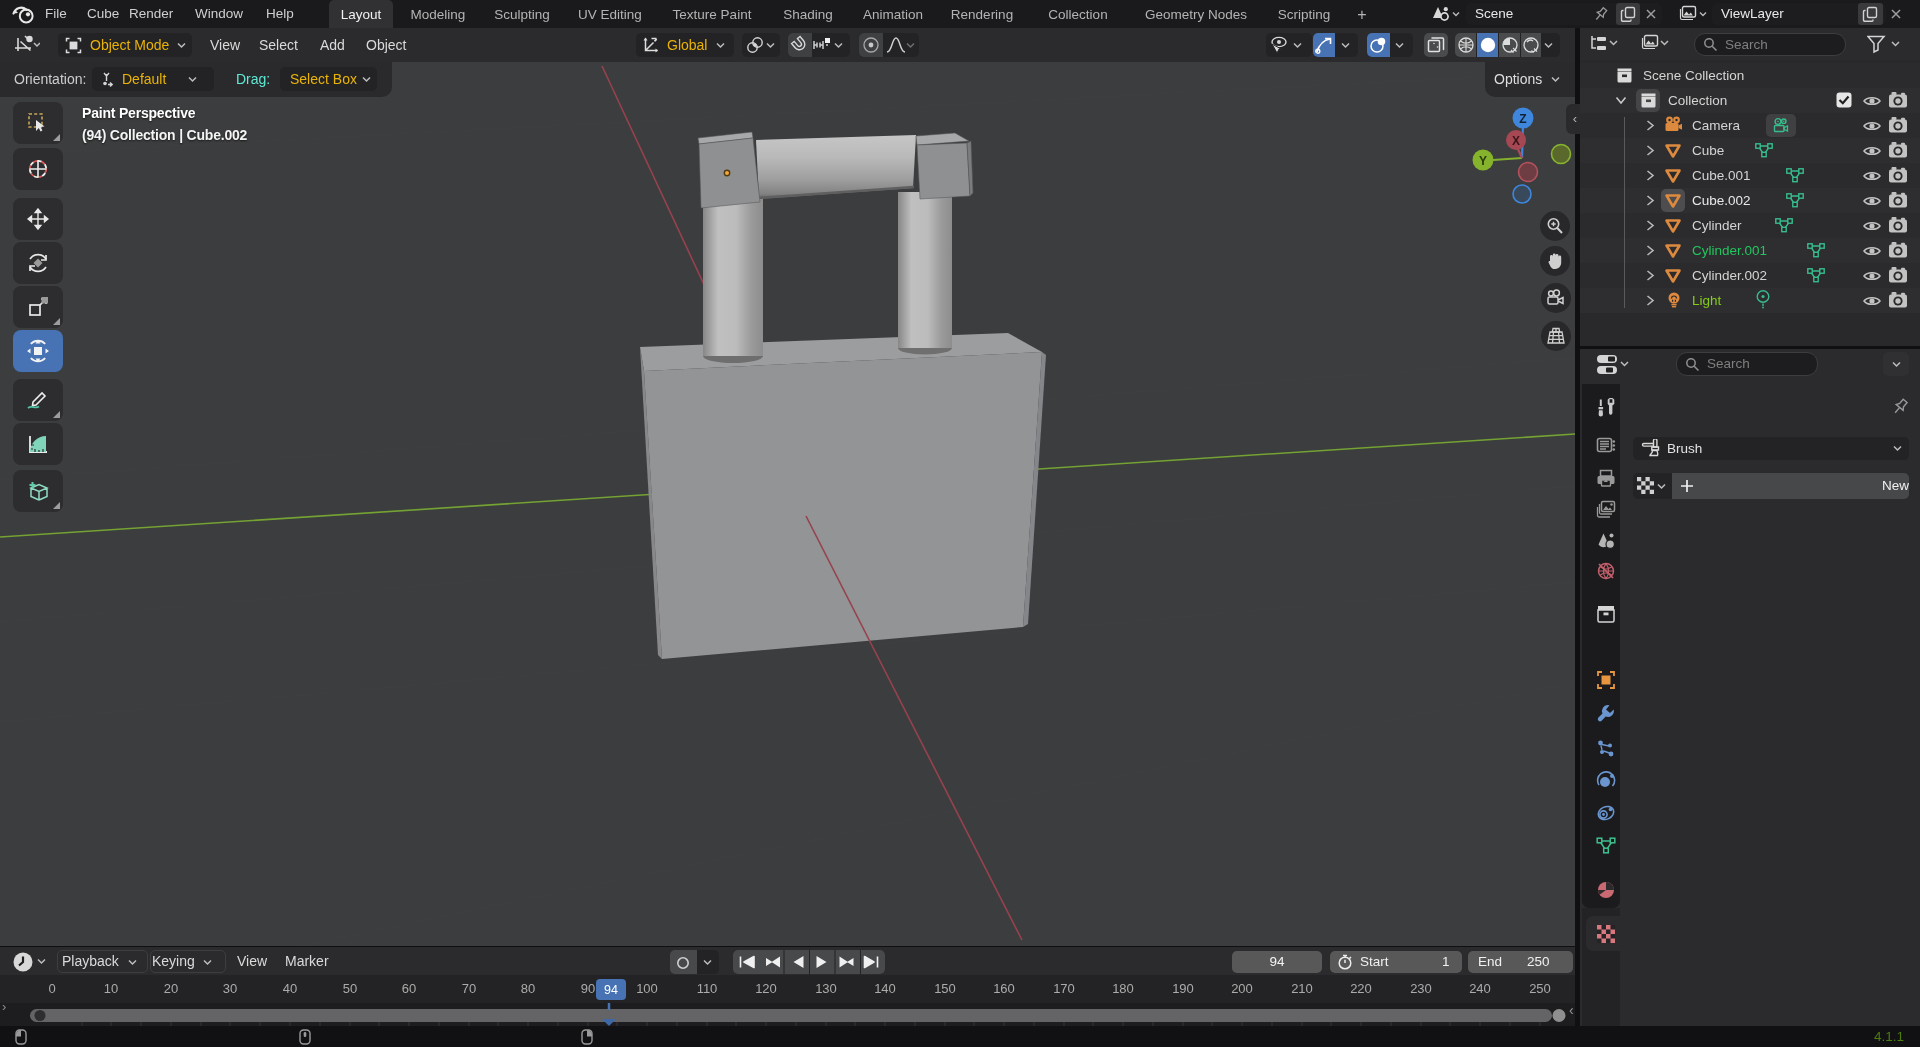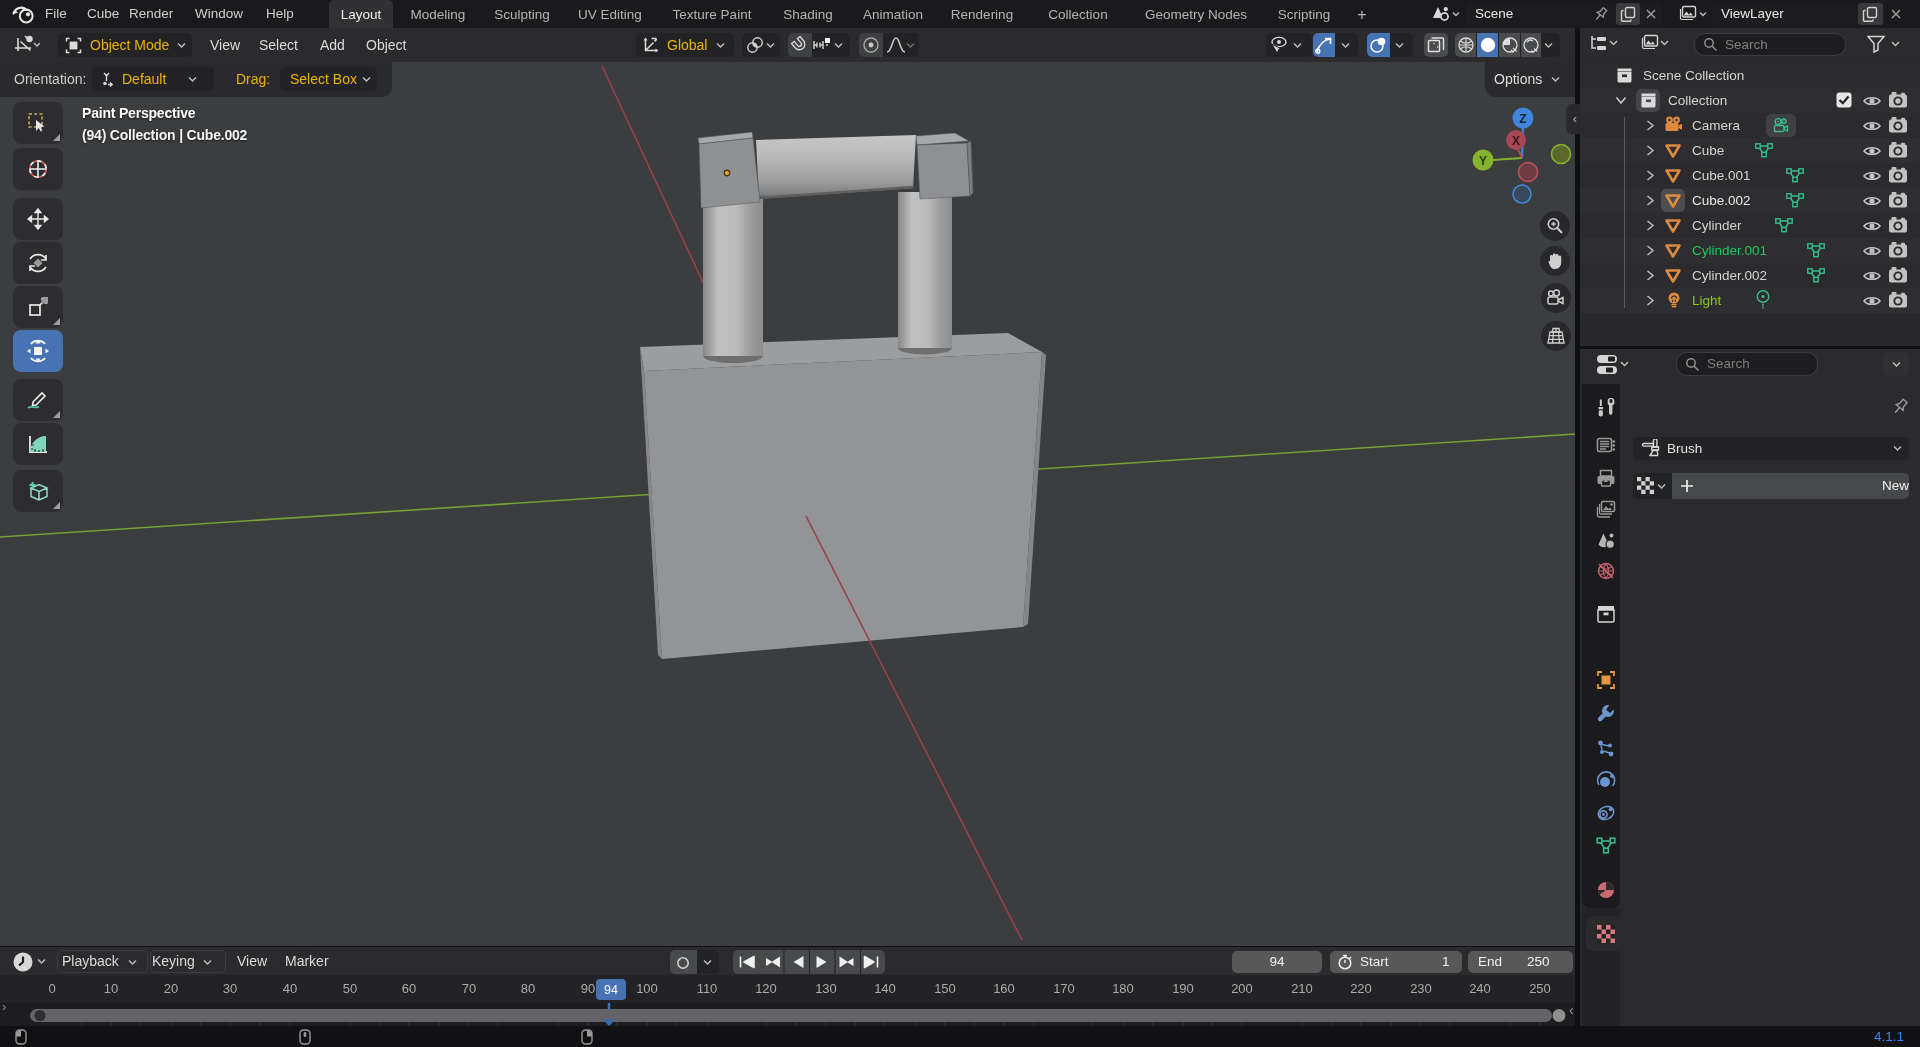--- a/index.html
+++ b/index.html
@@ -271,21 +271,21 @@
  <div class="dd" style="left:92px;top:5px;width:122px;height:24px;background:#232325">
   <svg style="margin-left:6px" width="17" height="17" viewBox="0 0 17 17">
    <path d="M6 2 L8.5 5 L11 2 M8.5 3 V10 M10 13.5 h4 M12 11.5 l2.2 2 -2.2 2" stroke="#d6d6d6" stroke-width="1.4" fill="none"></path>
    <circle cx="7" cy="12.5" r="1.8" fill="#d6d6d6"></circle>
   </svg>
   <span style="margin-left:7px">Default</span>
   <svg style="margin-left:22px" width="9" height="7" viewBox="0 0 9 7">
         <path d="M1 1.5 L4.5 5 L8 1.5" stroke="#bdbdbd" stroke-width="1.5" fill="none"></path>
       </svg>
  </div>
- <div class="abs" style="left:236px;top:5px;color:#eab308;font-size:14px;line-height:24px">Drag:</div>
+ <div class="abs" style="left:236px;top:5px;color:#5eead4;font-size:14px;line-height:24px">Drag:</div>
  <div class="dd" style="left:280px;top:5px;width:97px;height:24px;background:#232325">
   <span style="margin-left:10px">Select Box</span>
   <svg style="margin-left:5px" width="9" height="7" viewBox="0 0 9 7">
         <path d="M1 1.5 L4.5 5 L8 1.5" stroke="#bdbdbd" stroke-width="1.5" fill="none"></path>
       </svg>
  </div>
  <div class="abs" style="left:1494px;top:5px;color:#dedede;font-size:14px;line-height:24px">Options</div>
  <svg class="abs" style="left:1551px;top:14px" width="9" height="7" viewBox="0 0 9 7">
       <path d="M1 1.5 L4.5 5 L8 1.5" stroke="#bdbdbd" stroke-width="1.5" fill="none"></path>
     </svg>
@@ -958,14 +958,14 @@
   <path d="M6 1 a5 5 0 0 0 -5 5 v1.5 h5 Z" fill="#9a9a9a"></path>
  </svg>
  <svg class="abs" style="left:299px;top:3px" width="12" height="16" viewBox="0 0 12 16">
   <rect x="1" y="1" width="10" height="14" rx="3.5" fill="none" stroke="#9a9a9a" stroke-width="1.4"></rect>
   <rect x="4.7" y="3" width="2.6" height="5" rx="1.3" fill="#9a9a9a"></rect>
  </svg>
  <svg class="abs" style="left:581px;top:3px" width="12" height="16" viewBox="0 0 12 16">
   <rect x="1" y="1" width="10" height="14" rx="3.5" fill="none" stroke="#9a9a9a" stroke-width="1.4"></rect>
   <path d="M6 1 a5 5 0 0 1 5 5 v1.5 h-5 Z" fill="#9a9a9a"></path>
  </svg>
- <div class="abs" style="right:16px;top:0;height:21px;line-height:21px;color:#3b82f6;font-size:13.5px">4.1.1</div>
+ <div class="abs" style="right:16px;top:0;height:21px;line-height:21px;color:#4d7c0f;font-size:13.5px">4.1.1</div>
 </div>
 
 </body></html>

